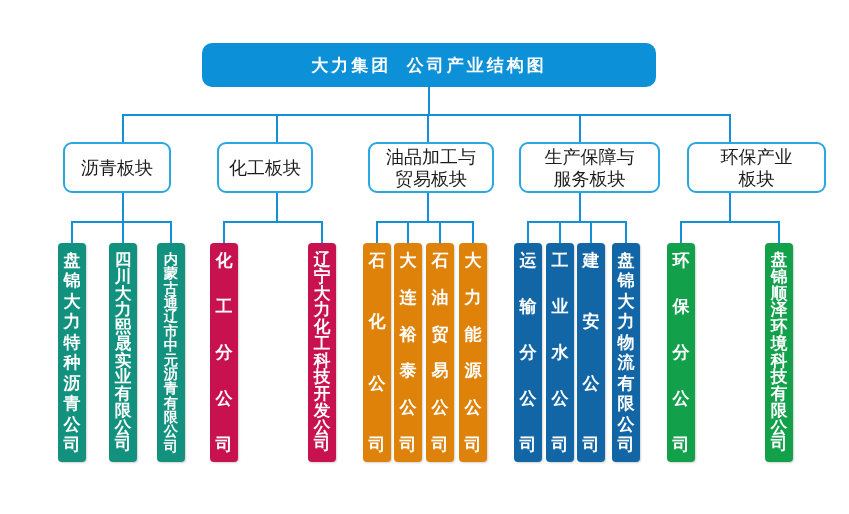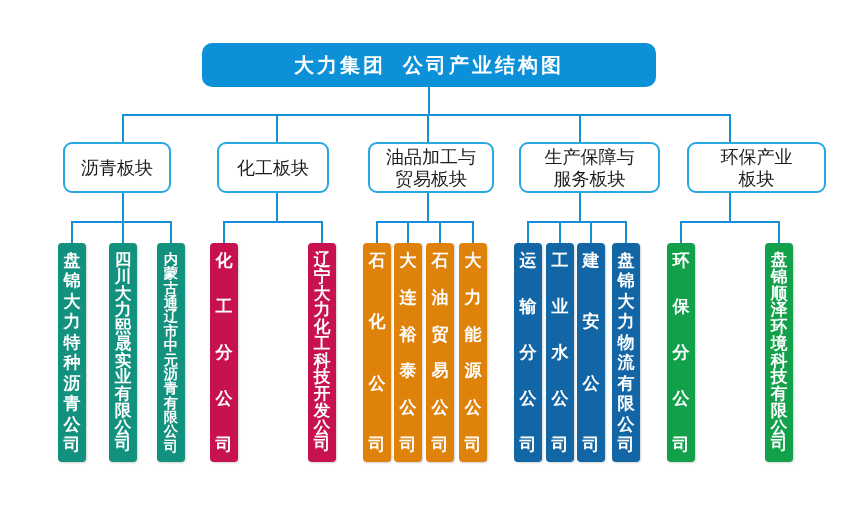--- a/index.html
+++ b/index.html
@@ -25,21 +25,21 @@
     stroke-width: 2;
   }
   .chart-title {
     position: absolute;
     left: 202px; top: 43px;
     width: 454px; height: 44px;
     box-sizing: border-box;
     background: #0c90d8;
     border-radius: 10px;
     color: #ffffff;
-    font-size: 20px;
+    font-size: 17px;
     font-weight: bold;
     letter-spacing: 3px;
     display: flex;
     align-items: center;
     justify-content: center;
     white-space: pre;
   }
   .cat {
     position: absolute;
     top: 142px;
@@ -123,21 +123,21 @@
 
     <line x1="730" y1="193" x2="730" y2="223"></line>
     <line x1="681" y1="222" x2="779" y2="222"></line>
     <line x1="681" y1="221" x2="681" y2="244"></line>
     <line x1="779" y1="221" x2="779" y2="244"></line>
   </svg>
 
   <div class="chart-title">大力集团  公司产业结构图</div>
 
   <div class="cat" style="left:63px;width:108px">沥青板块</div>
-  <div class="cat" style="left:217px;width:112px">化工板块</div>
+  <div class="cat" style="left:217px;width:96px">化工板块</div>
   <div class="cat" style="left:368px;width:126px">油品加工与
 贸易板块</div>
   <div class="cat" style="left:519px;width:141px">生产保障与
 服务板块</div>
   <div class="cat" style="left:687px;width:139px">环保产业
 板块</div>
 
   <div class="bar g1" style="left: 58px; --n: 10;">
       <span>盘</span>
       <span>锦</span>

